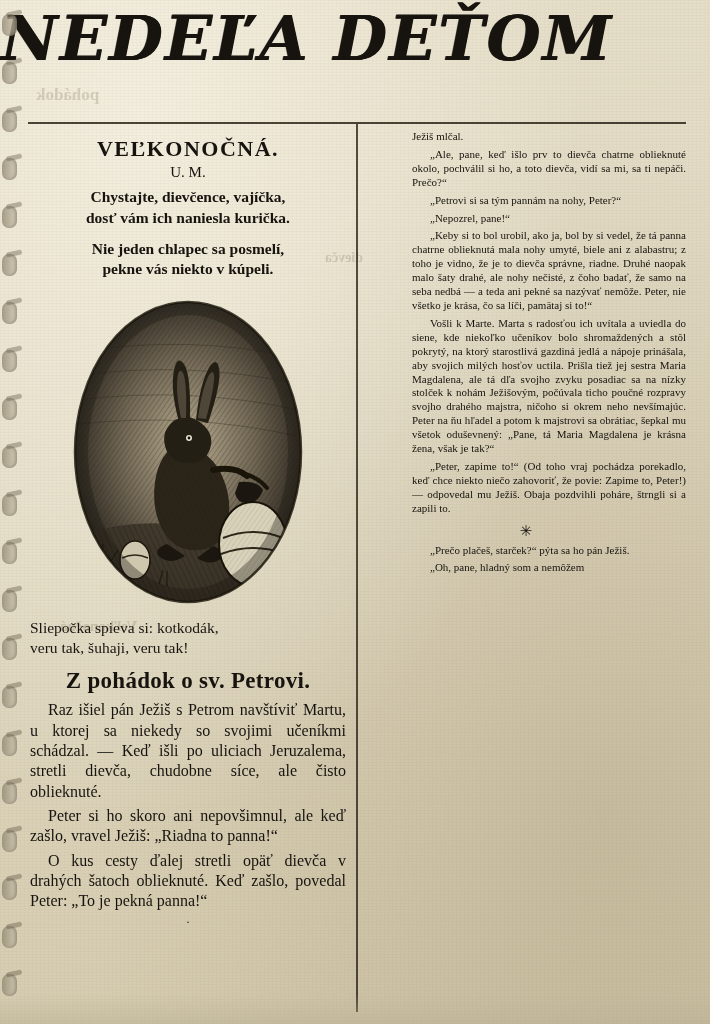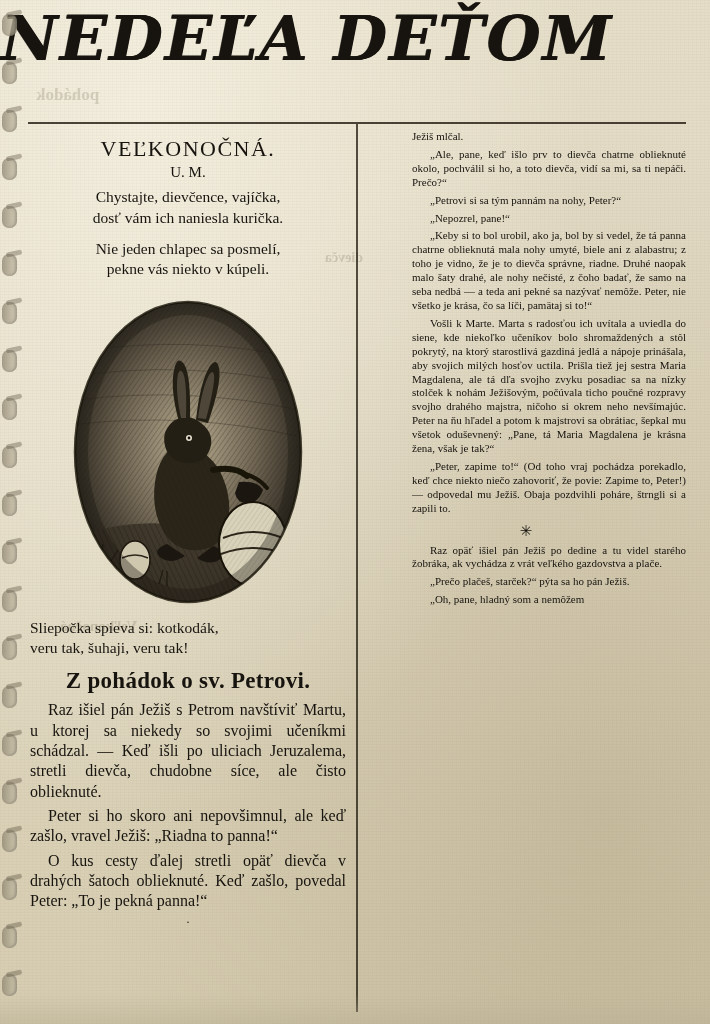--- a/index.html
+++ b/index.html
@@ -130,38 +130,38 @@
     position: absolute;
     top: 130px;
     z-index: 4;
     color: #17140f;
   }
   .col-left { left: 30px; width: 316px; }
   .col-right { left: 368px; width: 318px; }
 
   .head-1 {
     font-size: 22px;
-    font-weight: normal;
+    font-weight: bold;
     letter-spacing: 1.5px;
     text-align: center;
     margin: 6px 0 2px;
     font-family: "Liberation Serif", serif;
   }
   .byline {
     text-align: center;
     font-size: 15px;
     margin: 0 0 6px;
   }
   .poem {
     text-align: center;
     font-size: 15.5px;
     line-height: 1.34;
     margin: 0 0 12px;
   }
-  .poem div { white-space: nowrap; }
+  .poem div { white-space: nowrap; font-weight: bold; }
 
   .cut {
     width: 250px;
     height: 320px;
     margin: 6px auto 6px;
     position: relative;
   }
   .cut svg { display: block; }
 
   .caption {
@@ -359,19 +359,18 @@
 
   <div class="col col-right">
     <p class="body noind">Ježiš mlčal.</p>
     <p class="body">„Ale, pane, keď išlo prv to dievča chatrne oblieknuté okolo, pochválil si ho, a toto dievča, vidí sa mi, sa ti nepáči. Prečo?“</p>
     <p class="body">„Petrovi si sa tým pannám na nohy, Peter?“</p>
     <p class="body">„Nepozrel, pane!“</p>
     <p class="body">„Keby si to bol urobil, ako ja, bol by si vedel, že tá panna chatrne oblieknutá mala nohy umyté, biele ani z alabastru; z toho je vidno, že je to dievča správne, riadne. Druhé naopak malo šaty drahé, ale nohy nečisté, z čoho badať, že samo na seba nedbá — a teda ani pekné sa nazývať nemôže. Peter, nie všetko je krása, čo sa líči, pamätaj si to!“</p>
     <p class="body">Vošli k Marte. Marta s radosťou ich uvítala a uviedla do siene, kde niekoľko učeníkov bolo shromaždených a stôl pokrytý, na ktorý starostlivá gazdiná jedlá a nápoje prinášala, aby svojich milých hosťov uctila. Prišla tiež jej sestra Maria Magdalena, ale tá dľa svojho zvyku posadiac sa na nízky stolček k nohám Ježišovým, počúvala ticho poučné rozpravy svojho drahého majstra, ničoho si okrem neho nevšímajúc. Peter na ňu hľadel a potom k majstrovi sa obrátiac, šepkal mu všetok oduševnený: „Pane, tá Maria Magdalena je krásna žena, však je tak?“</p>
     <p class="body">„Peter, zapime to!“ (Od toho vraj pochádza porekadlo, keď chce niekto niečo zahovoriť, že povie: Zapime to, Peter!) — odpovedal mu Ježiš. Obaja pozdvihli poháre, štrngli si a zapili to.</p>
     <div class="stars">✳</div>
-    <p class="body">Raz opäť išiel pán Ježiš po dedine a tu videl starého žobráka, ak vychádza z vrát veľkého gazdovstva a plače.</p>
     <p class="body">„Prečo plačeš, starček?“ pýta sa ho pán Ježiš.</p>
     <p class="body">„Oh, pane, hladný som a nemôžem</p>
   </div>
 
   <div class="bottom-fade"></div>
 </div>
 
 </body></html>

